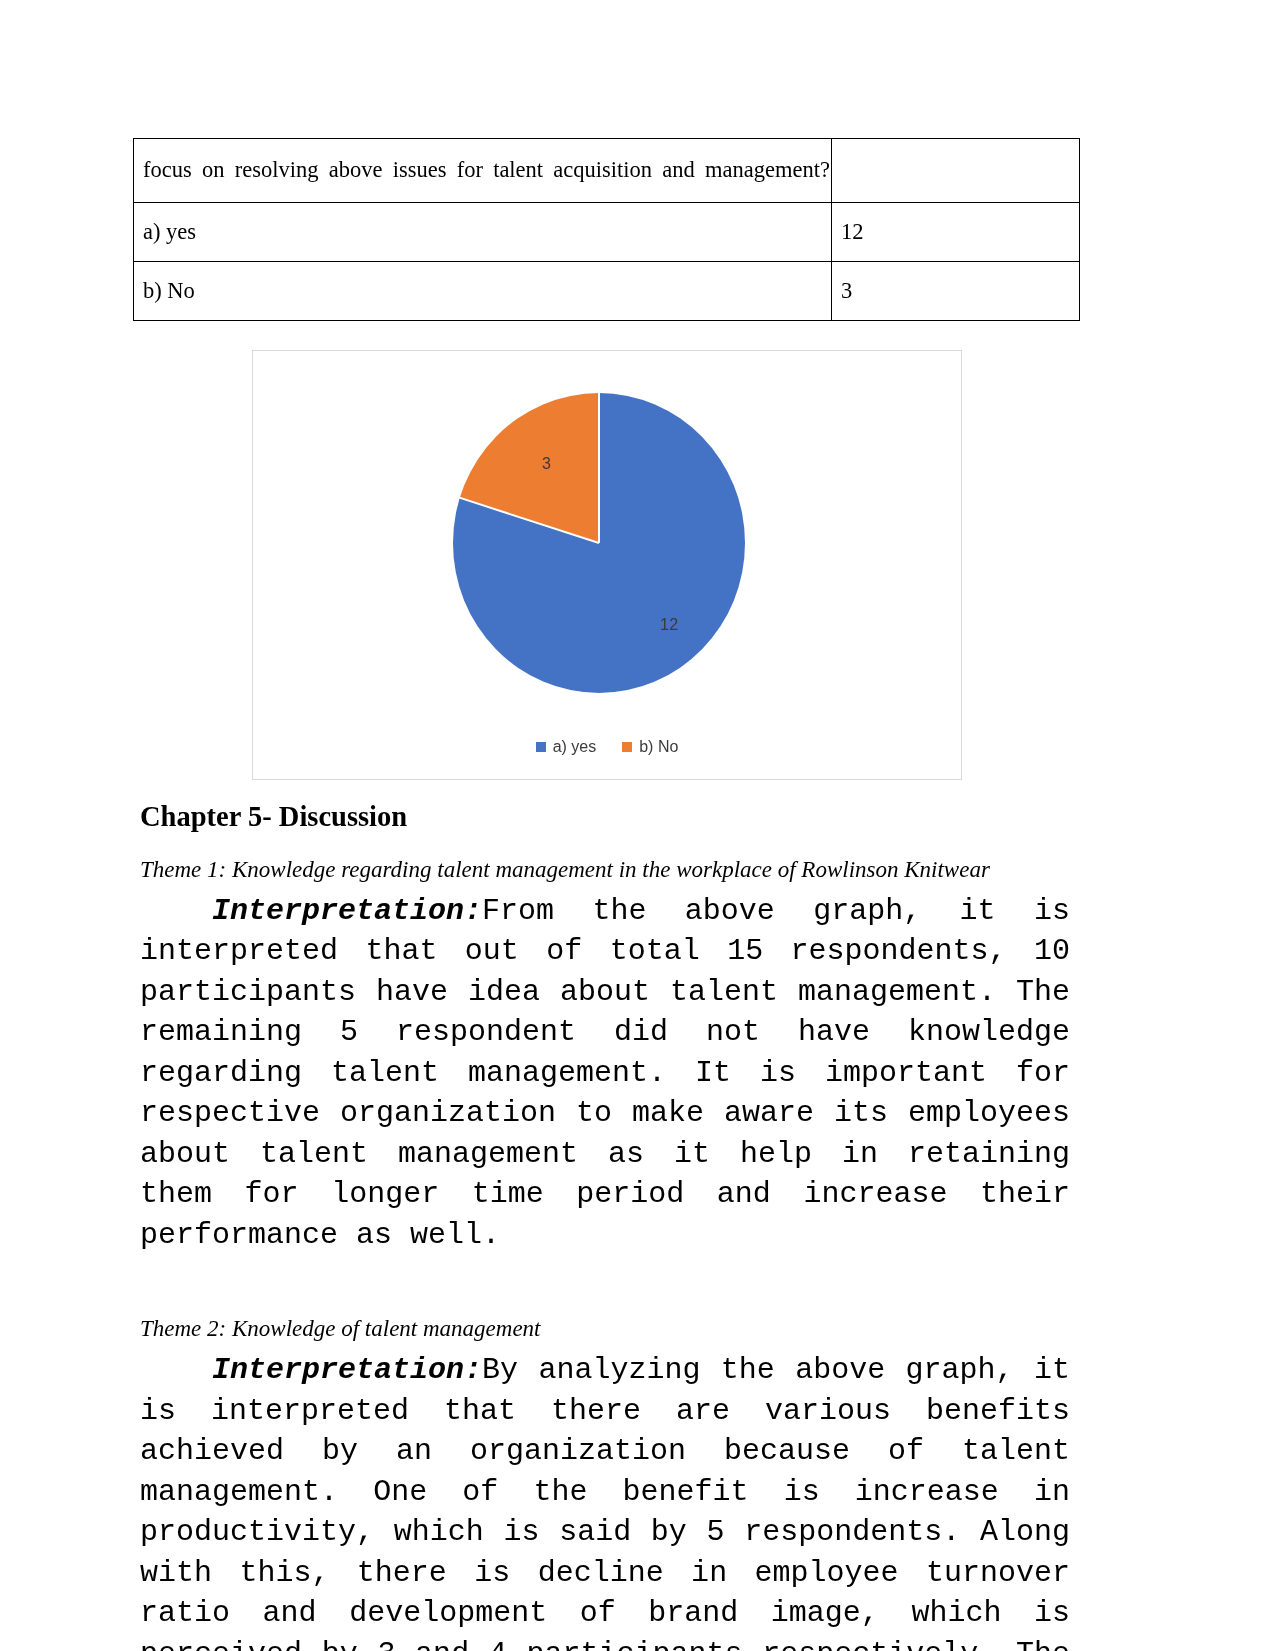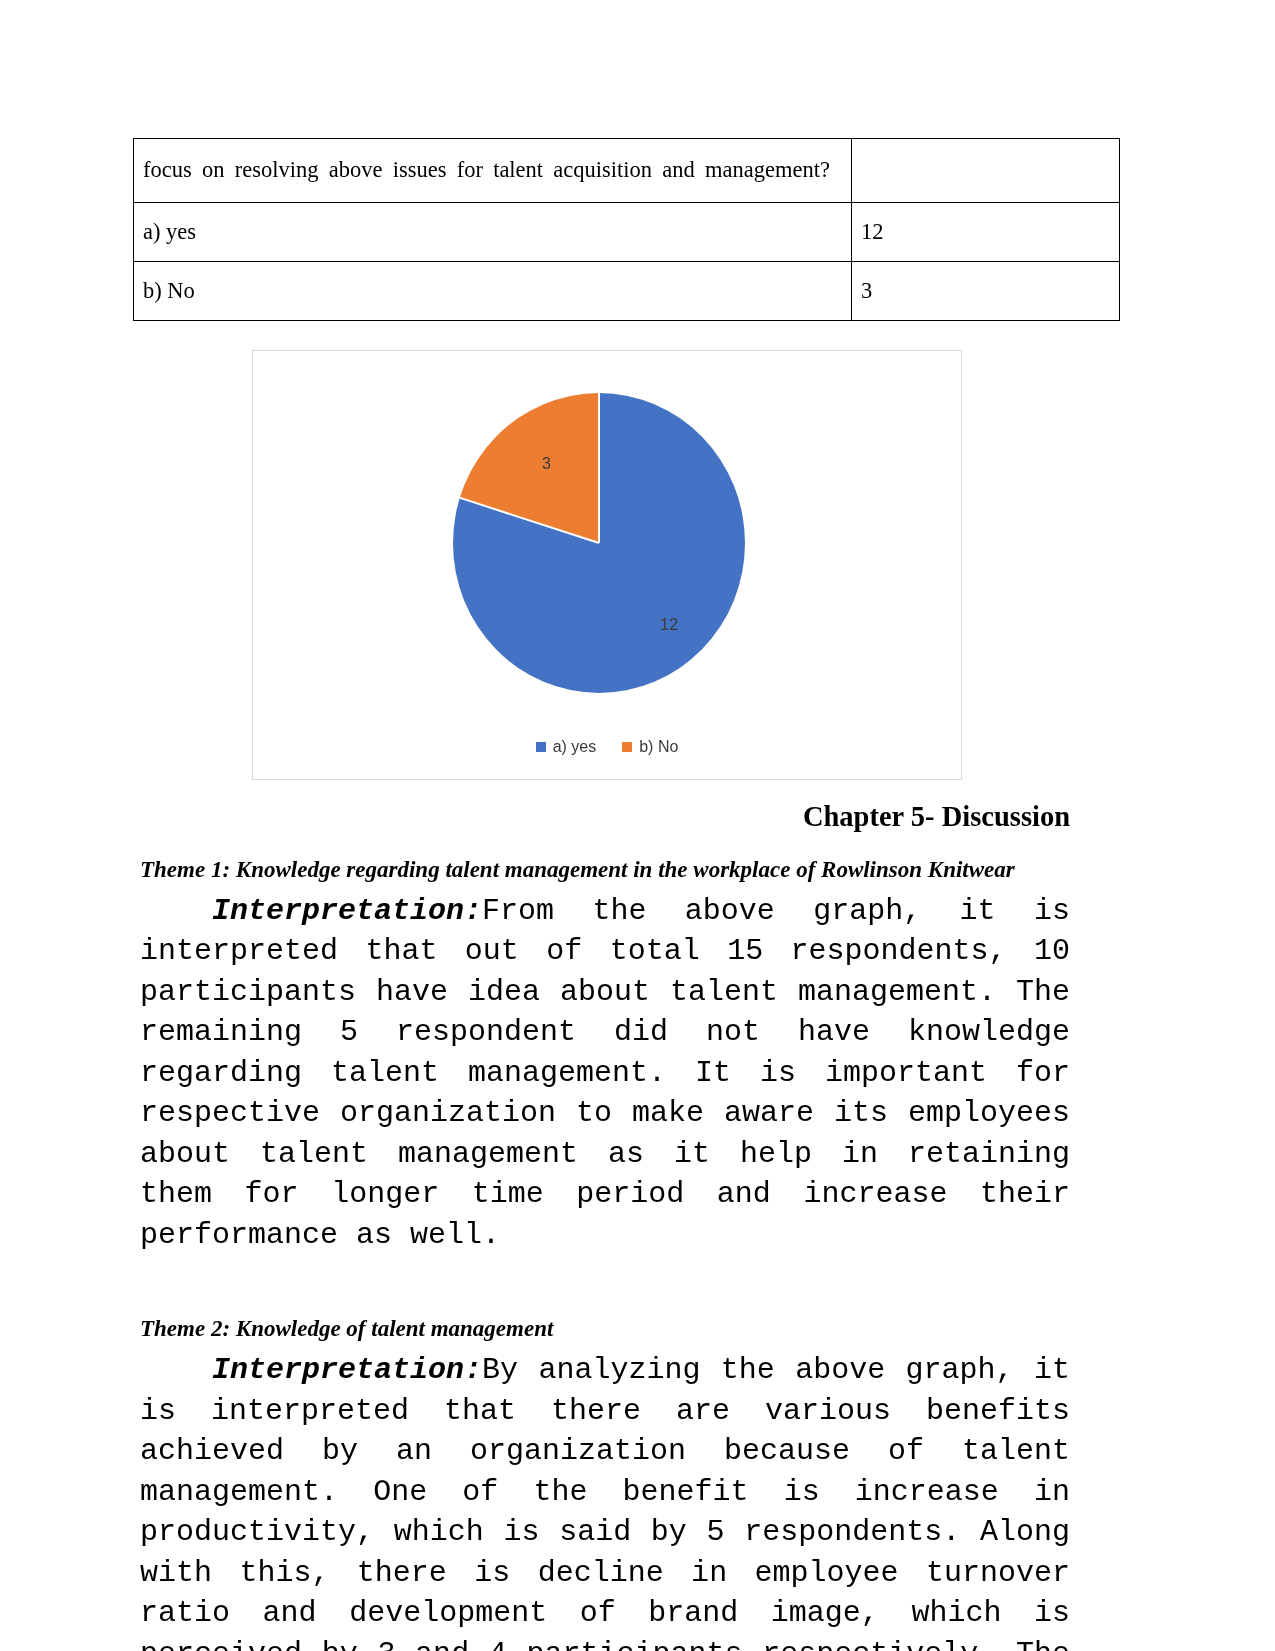--- a/index.html
+++ b/index.html
@@ -24,21 +24,21 @@
     position: absolute;
     left: 133px;
     top: 138px;
     width: 926px;
     border-collapse: collapse;
     table-layout: fixed;
   }
   .qtable td {
     border: 1px solid #000000;
     vertical-align: top;
-    padding: 10px 21px 12px 9px;
+    padding: 10px 1px 12px 9px;
     font-size: 22.5px;
     line-height: 41px;
   }
   .qtable td.col-left { width: 687px; text-align: justify; text-align-last: justify; }
   .qtable td.col-right { width: 237px; }
   .qtable tr.row-opt td { padding-top: 8px; padding-bottom: 9px; }
   .qtable tr.row-opt td.col-left { text-align: left; text-align-last: left; }
 
   
   .chart-box {
@@ -112,25 +112,24 @@
     left: 140px;
     top: 800px;
     width: 930px;
   }
   h1.chapter {
     font-size: 28.5px;
     font-weight: bold;
     margin: 0 0 22px 0;
     line-height: 1.2;
     letter-spacing: 0;
-    text-align: right;
   }
   .theme {
     font-size: 23px;
-    font-weight: bold;
+    font-weight: normal;
     font-style: italic;
     margin: 0 0 6px 0;
     line-height: 1.25;
   }
   .para {
     font-size: 30px;
     line-height: 40.5px;
     text-align: justify;
     text-justify: inter-word;
     margin: 0;

